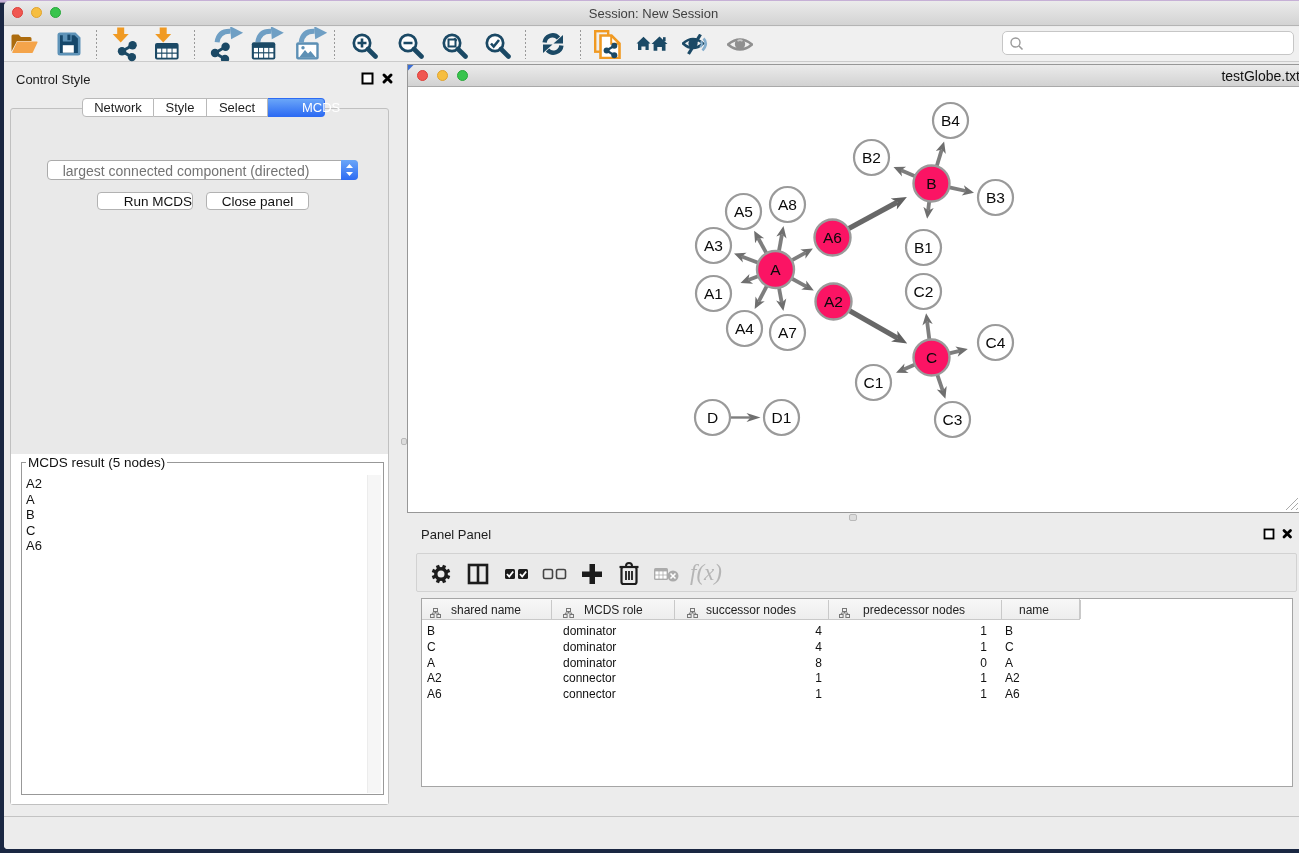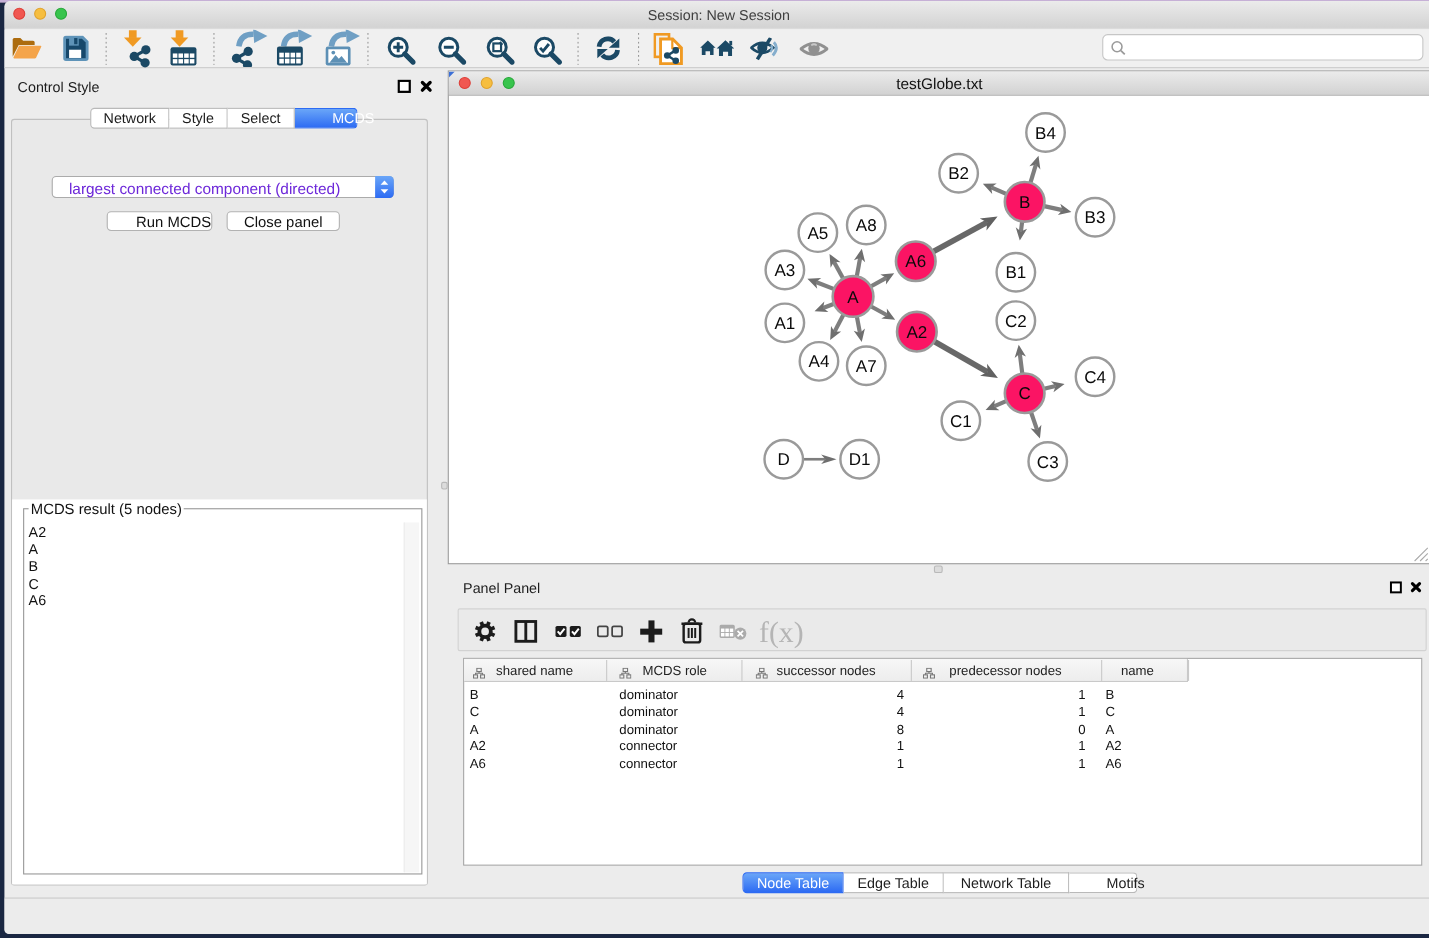--- a/index.html
+++ b/index.html
@@ -28,27 +28,27 @@
 #cp-white { position:absolute; left:7px; top:453px; width:377px; height:350px; background:#fff; }
 #fieldset { position:absolute; left:17px; top:461px; width:363px; height:333px; border:1px solid #989898; }
 #fieldset-legend { position:absolute; left:22px; top:454px; background:#fff; padding:0 2px; font-size:13.5px; color:#111; }
 #mcds-list { position:absolute; font-size:13px; color:#111; }
 #sbtrack { position:absolute; left:363px; top:474px; width:14px; height:318px; background:#f6f6f6;
   border-left:1px solid #ececec; }
 #netwin { position:absolute; left:403px; top:63px; width:894px; height:449px; background:#fff;
   border:1px solid #979797; }
 #nw-title { position:absolute; left:0; top:0; width:100%; height:22px;
   background:linear-gradient(#ebebeb,#d2d2d2); border-bottom:1px solid #a9a9a9; }
-#nw-title .t { position:absolute; width:100%; text-align:center; top:3px; font-size:14px; color:#111; }
+#nw-title .t { position:absolute; width:100%; text-align:right; top:3px; font-size:14px; color:#111; }
 .grip { position:absolute; background:#dcdcdc; border:1px solid #b9b9b9; border-radius:2px; }
 #tp-title { position:absolute; left:417px; top:526px; font-size:13px; color:#1d1d1d; }
 #tp-toolbar { position:absolute; left:412px; top:552px; width:881px; height:39px; background:#eaeaea;
   border:1px solid #d2d2d2; border-radius:2px; }
-#fx { position:absolute; left:686px; top:559px; font-family:"Liberation Serif",serif; 
-  font-size:27px; color:#b5b5b5; }
+#fx { position:absolute; left:686px; top:559px; font-family:"Liberation Serif",serif; font-style:italic;
+  font-size:23px; color:#b5b5b5; }
 #tbl { position:absolute; left:417px; top:597px; width:872px; height:189px; background:#fff;
   border:1px solid #a5a5a5; }
 #tblhead { position:absolute; left:418px; top:598px; width:658px; height:21px;
   background:linear-gradient(#f7f7f7,#ededed); border-bottom:1px solid #c9c9c9; border-right:1px solid #c9c9c9; }
 .hlab { position:absolute; top:602px; font-size:12px; color:#222; }
 .hicon { position:absolute; top:603px; }
 .hsep { position:absolute; top:599px; width:1px; height:19px; background:#c9c9c9; }
 .cell { position:absolute; font-size:12px; color:#111; }
 #statusline { position:absolute; left:0; top:815px; width:100%; height:1px; background:#c3c3c3; }
 #statusbar { position:absolute; left:0; top:816px; width:100%; height:32px; background:#ececec; }
@@ -199,21 +199,21 @@
  <path d="M23,3 l7,7 M30,3 l-7,7" stroke="#000" stroke-width="3" stroke-linecap="round"></path>
 </svg>
 <div class="tabbar" style="left:78px;top:97px">
   <div class="tab" style="width:72px">Network</div>
   <div class="tab" style="width:53px">Style</div>
   <div class="tab" style="width:61px">Select</div>
   <div class="tab sel last" style="width:57px">MCDS</div>
 </div>
 <div id="cpanel-box"></div>
 <div style="position:absolute;left:43px;top:159px;width:311px;height:20px;background:#fff;border:1px solid #ababab;border-radius:4px">
-  <div style="position:absolute;left:0;top:2px;width:276px;text-align:center;font-size:14px;color:#6d28d9">largest connected component (directed)</div>
+  <div style="position:absolute;left:0;top:2px;width:276px;text-align:center;font-size:14px;color:#737373">largest connected component (directed)</div>
   <div style="position:absolute;right:-1px;top:-1px;width:17px;height:20px;background:linear-gradient(#6aa6f8,#2d6bf3);border-radius:0 4px 4px 0">
     <svg width="17" height="20" viewBox="0 0 17 20">
           <path d="M5,8 l3.5,-4 3.5,4 Z" fill="#fff"></path>
           <path d="M5,12 l3.5,4 3.5,-4 Z" fill="#fff"></path>
         </svg>
   </div>
 </div>
 <div style="position:absolute;left:93px;top:191px;width:96px;height:18px;background:#fff;border:1px solid #b2b2b2;border-radius:4px;text-align:right;font-size:13.5px;color:#111;line-height:17px">Run MCDS</div>
 <div style="position:absolute;left:202px;top:191px;width:103px;height:18px;background:#fff;border:1px solid #b2b2b2;border-radius:4px;text-align:center;font-size:13.5px;color:#111;line-height:17px">Close panel</div>
 <div id="cp-white"></div>
@@ -436,26 +436,20 @@
     <div class="cell" style="left:423px;top:670px">A2</div>
     <div class="cell" style="left:559px;top:670px">connector</div>
     <div class="cell" style="left:768px;top:670px;width:50px;text-align:right">1</div>
     <div class="cell" style="left:933px;top:670px;width:50px;text-align:right">1</div>
     <div class="cell" style="left:1001px;top:670px">A2</div>
     <div class="cell" style="left:423px;top:686px">A6</div>
     <div class="cell" style="left:559px;top:686px">connector</div>
     <div class="cell" style="left:768px;top:686px;width:50px;text-align:right">1</div>
     <div class="cell" style="left:933px;top:686px;width:50px;text-align:right">1</div>
     <div class="cell" style="left:1001px;top:686px">A6</div>
-<div class="tabbar" style="left:671px;top:792px">
-  <div class="tab sel" style="width:92px;border-radius:4px 0 0 4px">Node Table</div>
-  <div class="tab" style="width:91px">Edge Table</div>
-  <div class="tab" style="width:114px">Network Table</div>
-  <div class="tab last" style="width:62px">Motifs</div>
-</div>
 <div id="statusline"></div>
 <div id="statusbar"></div>
 <div class="btn" style="left:9px;top:824px;width:28px;height:20px">
  <svg width="26" height="18" viewBox="0 0 26 18">
         <g fill="#111">
           <rect x="5" y="3" width="2.2" height="2.2"></rect>
           <rect x="5" y="8" width="2.2" height="2.2"></rect>
           <rect x="5" y="13" width="2.2" height="2.2"></rect>
           <rect x="9" y="3" width="12" height="2.2"></rect>
           <rect x="9" y="8" width="12" height="2.2"></rect>

